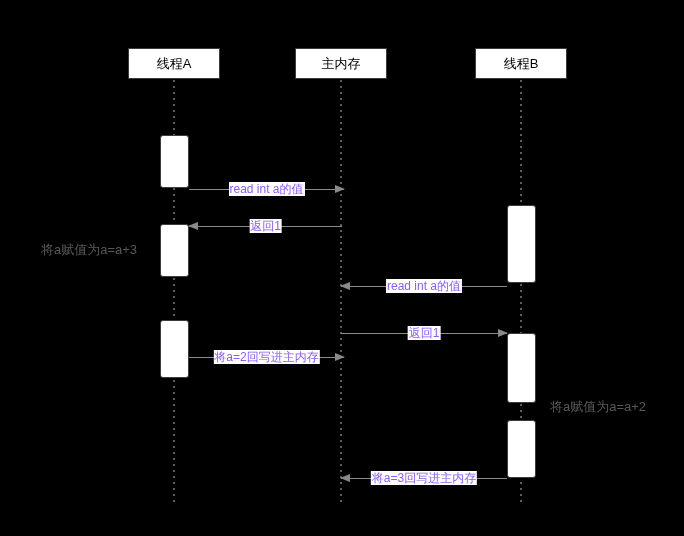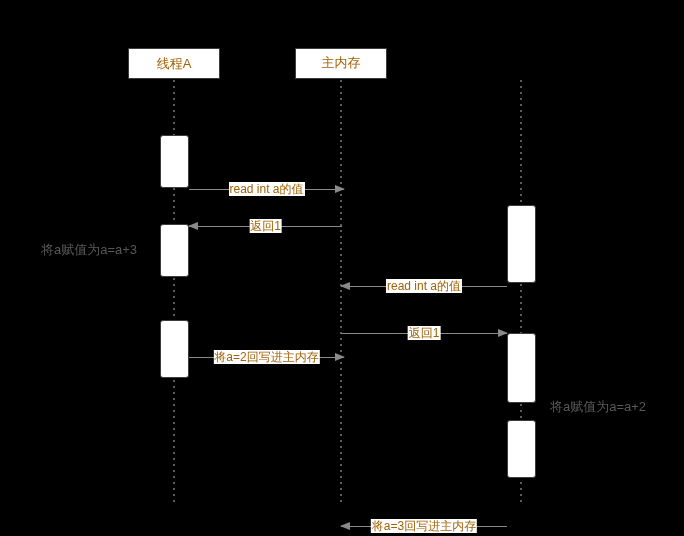--- a/index.html
+++ b/index.html
@@ -24,21 +24,21 @@
     width: 92px;
     height: 31px;
     background: #ffffff;
     border: 1px solid #3c3c3c;
     box-sizing: border-box;
     display: flex;
     align-items: center;
     justify-content: center;
   }
   .lifeline-head .head-label {
-    color: #a16207;
+    color: #000000;
     font-size: 13px;
     line-height: 1;
     white-space: nowrap;
   }
 
   
   .lifeline {
     position: absolute;
     width: 2px;
     top: 80px;
@@ -79,21 +79,21 @@
   .arrow-head.left {
     left: -1px;
     border-right: 10px solid #8a8a8a;
   }
   .msg-label {
     position: absolute;
     left: 50%;
     transform: translate(-50%, -50%);
     top: 0;
     background: #ffffff;
-    color: #a16207;
+    color: #8b5cf6;
     font-size: 12px;
     line-height: 14px;
     padding: 0 1px;
     white-space: nowrap;
   }
 
   
   .annotation {
     position: absolute;
     color: #585858;
@@ -108,24 +108,27 @@
 <div id="canvas">
 
   <div class="lifeline" style="left:173px;"></div>
   <div class="lifeline" style="left:340px;"></div>
   <div class="lifeline" style="left:520px;"></div>
 
   <div class="lifeline-head" style="left:128px; top:48px;">
     <span class="head-label">线程A</span>
   </div>
 
-  <div class="lifeline-head" style="left:295px; top:48px;font-family:Liberation Mono, monospace;">
+  <div class="lifeline-head" style="left:295px; top:48px;">
     <span class="head-label">主内存</span>
   </div>
 
+  <div class="lifeline-head" style="left:475px; top:48px;">
+    <span class="head-label">线程B</span>
+  </div>
 
   <div class="activation" style="left:160px; top:135px; height:53px;"></div>
   <div class="activation" style="left:160px; top:224px; height:53px;"></div>
   <div class="activation" style="left:160px; top:320px; height:58px;"></div>
 
   <div class="activation" style="left:507px; top:205px; height:78px;"></div>
   <div class="activation" style="left:507px; top:333px; height:70px;"></div>
   <div class="activation" style="left:507px; top:420px; height:58px;"></div>
 
   <div class="message" style="left:189px; top:189px; width:155px;">
@@ -146,21 +149,21 @@
   <div class="message" style="left:341px; top:333px; width:166px;">
     <span class="arrow-head right"></span>
     <span class="msg-label">返回1</span>
   </div>
 
   <div class="message" style="left:189px; top:357px; width:155px;">
     <span class="arrow-head right"></span>
     <span class="msg-label">将a=2回写进主内存</span>
   </div>
 
-  <div class="message" style="left:341px; top:478px; width:166px;margin-top:48px;">
+  <div class="message" style="left:341px; top:478px; width:166px;">
     <span class="arrow-head left"></span>
     <span class="msg-label">将a=3回写进主内存</span>
   </div>
 
   <div class="annotation" style="left:41px; top:242px;">将a赋值为a=a+3</div>
 
   <div class="annotation" style="left:550px; top:360px;margin-top:39px;">将a赋值为a=a+2</div>
 
 </div>
 

